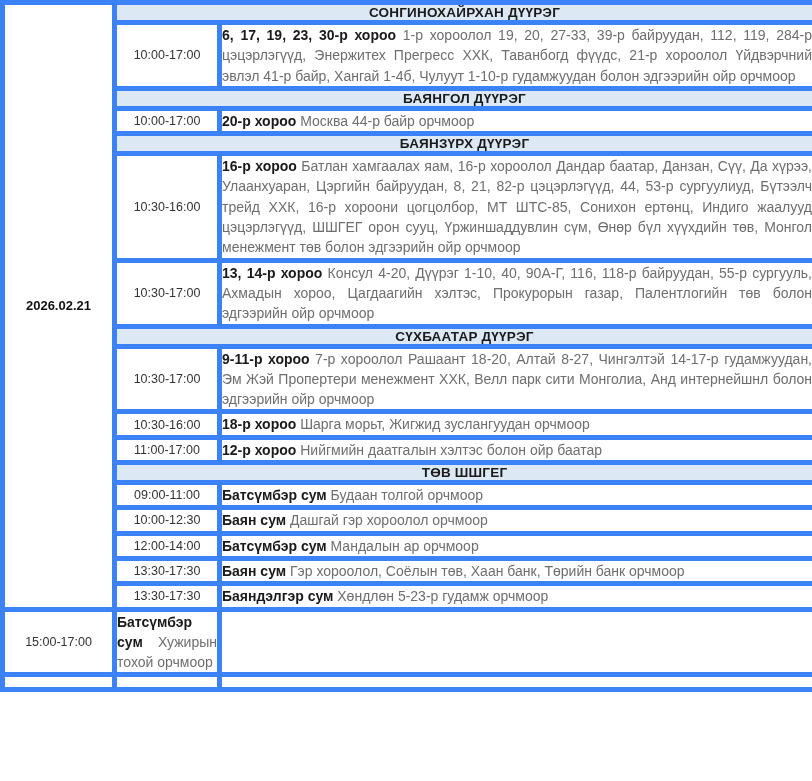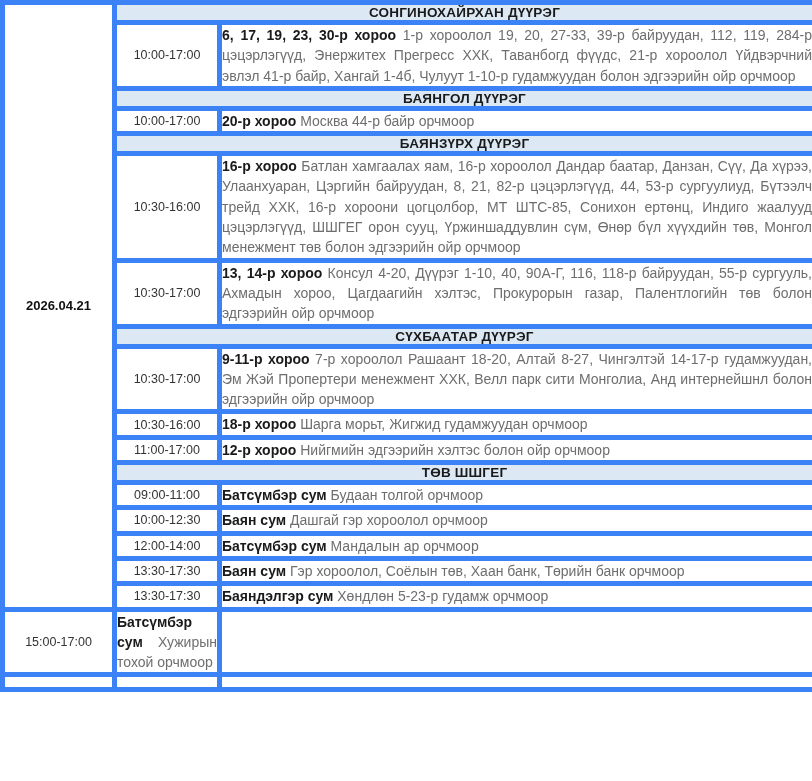--- a/index.html
+++ b/index.html
@@ -88,21 +88,21 @@
 <div class="sheet">
   <table class="schedule">
     <colgroup>
       <col class="c-date">
       <col class="c-time">
       <col class="c-desc">
     </colgroup>
     <tbody>
 
       <tr>
-        <td class="date-cell" rowspan="17">2026.04.21</td>
+        <td class="date-cell" rowspan="17">2026.02.21</td>
         <td class="district-header" colspan="2">СОНГИНОХАЙРХАН ДҮҮРЭГ</td>
       </tr>
       <tr>
         <td class="time-cell">10:00-17:00</td>
         <td class="desc-cell">
           <b>6, 17, 19, 23, 30-р хороо</b>
           <span class="plain">1-р хороолол 19, 20, 27-33, 39-р байруудан, 112, 119, 284-р цэцэрлэгүүд, Энержитех Прегресс ХХК, Таванбогд фүүдс, 21-р хороолол Үйдвэрчний эвлэл 41-р байр, Хангай 1-4б, Чулуут 1-10-р гудамжуудан болон эдгээрийн ойр орчмоор</span>
         </td>
       </tr>
 
@@ -142,28 +142,28 @@
         <td class="time-cell">10:30-17:00</td>
         <td class="desc-cell">
           <b>9-11-р хороо</b>
           <span class="plain">7-р хороолол Рашаант 18-20, Алтай 8-27, Чингэлтэй 14-17-р гудамжуудан, Эм Жэй Пропертери менежмент ХХК, Велл парк сити Монголиа, Анд интернейшнл болон эдгээрийн ойр орчмоор</span>
         </td>
       </tr>
       <tr>
         <td class="time-cell">10:30-16:00</td>
         <td class="desc-cell">
           <b>18-р хороо</b>
-          <span class="plain">Шарга морьт, Жигжид гудамжуудан орчмоор</span>
+          <span class="plain">Шарга морьт, Жигжид зуслангуудан орчмоор</span>
         </td>
       </tr>
       <tr>
         <td class="time-cell">11:00-17:00</td>
         <td class="desc-cell">
           <b>12-р хороо</b>
-          <span class="plain">Нийгмийн эдгээрийн хэлтэс болон ойр орчмоор</span>
+          <span class="plain">Нийгмийн даатгалын хэлтэс болон ойр баатар</span>
         </td>
       </tr>
 
       <tr>
         <td class="district-header" colspan="2">ТӨВ ШШГЕГ</td>
       </tr>
       <tr>
         <td class="time-cell">09:00-11:00</td>
         <td class="desc-cell">
           <b>Батсүмбэр сум</b>

